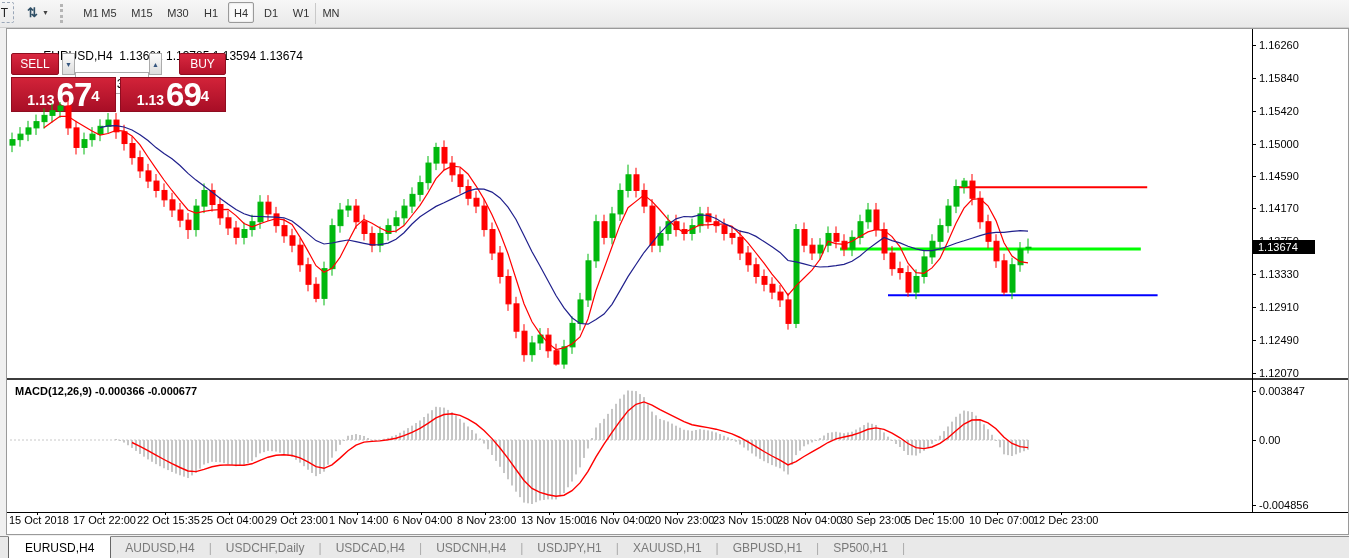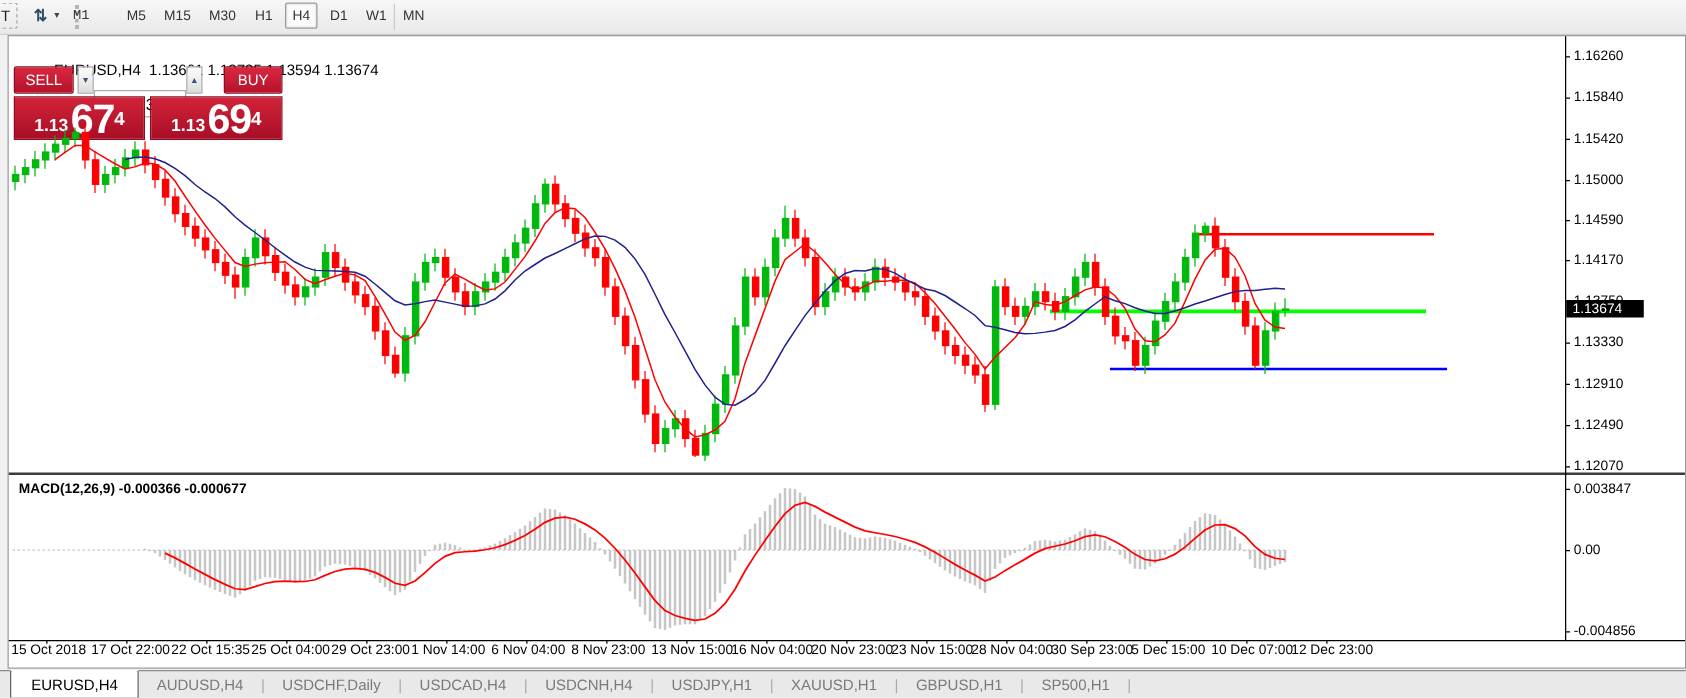--- a/index.html
+++ b/index.html
@@ -74,21 +74,21 @@
 <div class="toolbar">
   <div class="tool-btn t-cut">
     <span>T</span>
   </div>
   <div class="tool-btn icon-btn">
     <span class="arrows-glyph">⇅</span>
     <span class="caret">▼</span>
   </div>
   <div class="grip"></div>
   <div id="tf-container">
-      <div class="tool-btn" style="left: 52px; width: 26px; position: absolute; font-family: Liberation Mono, monospace;">M1</div>
+      <div class="tool-btn" style="left: 78px; width: 26px; position: absolute;">M1</div>
       <div class="tool-btn" style="left: 96px; width: 26px; position: absolute;">M5</div>
       <div class="tool-btn" style="left: 126px; width: 32px; position: absolute;">M15</div>
       <div class="tool-btn" style="left: 162px; width: 32px; position: absolute;">M30</div>
       <div class="tool-btn" style="left: 198px; width: 26px; position: absolute;">H1</div>
       <div class="tool-btn sel" style="left: 228px; width: 26px; position: absolute;">H4</div>
       <div class="tool-btn" style="left: 258px; width: 26px; position: absolute;">D1</div>
       <div class="tool-btn" style="left: 288px; width: 26px; position: absolute;">W1</div>
       <div class="tool-btn" style="left: 318px; width: 26px; position: absolute;">MN</div>
     </div>
   <div class="sep-v" style="left:315px;"></div>

